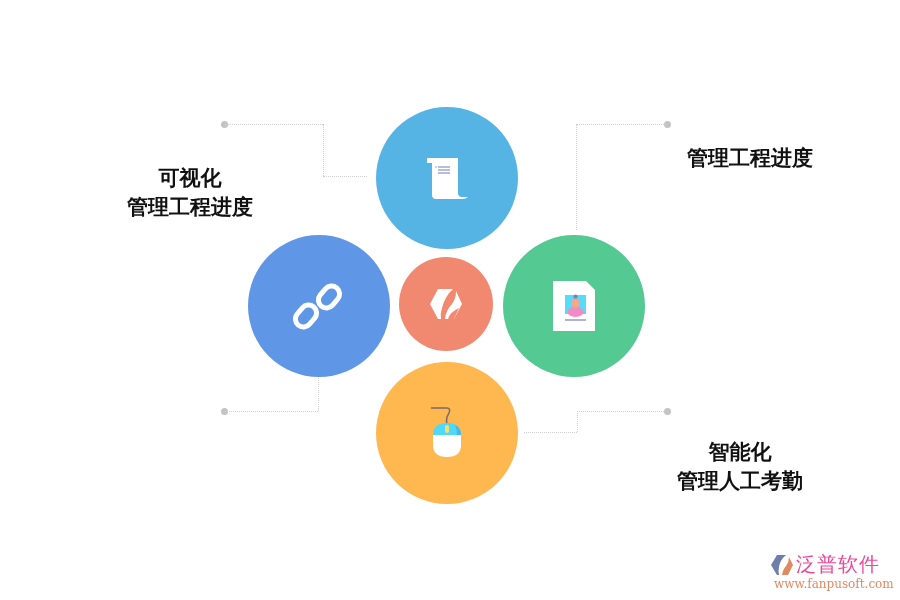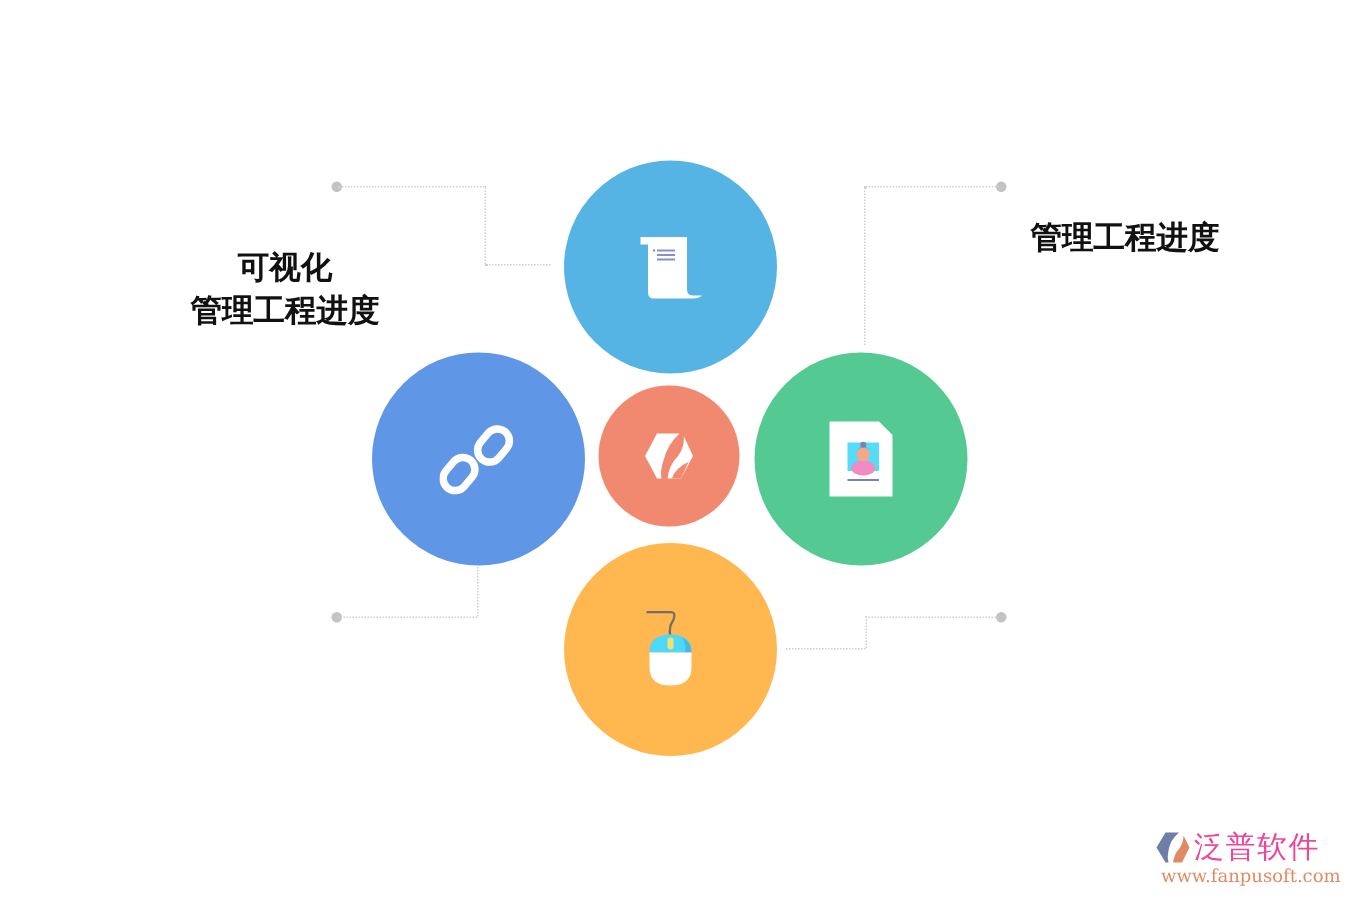--- a/index.html
+++ b/index.html
@@ -92,20 +92,22 @@
 <div class="label" style="left:110px;top:144px;width:160px;margin-top:20px;">
   <div>可视化</div>
   <div>管理工程进度</div>
 </div>
 <div class="label" style="left:670px;top:144px;width:160px;">
   <div>管理工程进度</div>
 </div>
 <div class="label" style="left:125px;top:438px;width:160px;">
 </div>
 <div class="label" style="left:660px;top:438px;width:160px;">
+  <div>智能化</div>
+  <div>管理人工考勤</div>
 </div>
 
 <div class="logo">
   <svg class="abs" style="left:4px;top:1px;" width="24" height="22" viewBox="0 0 24 22">
     <path d="M7 1 H16 Q10 6 9 13 Q8 17 9 21 H7 L1 11 Z" fill="#6e7ea8"></path>
     <path d="M19 3 L23 11 L18 21 H12 Q13 15 16 12 Q19 8 19 3 Z" fill="#e08a63"></path>
   </svg>
   <div class="logo-title">泛普软件</div>
   <div class="logo-url">www.fanpusoft.com</div>
 </div>

